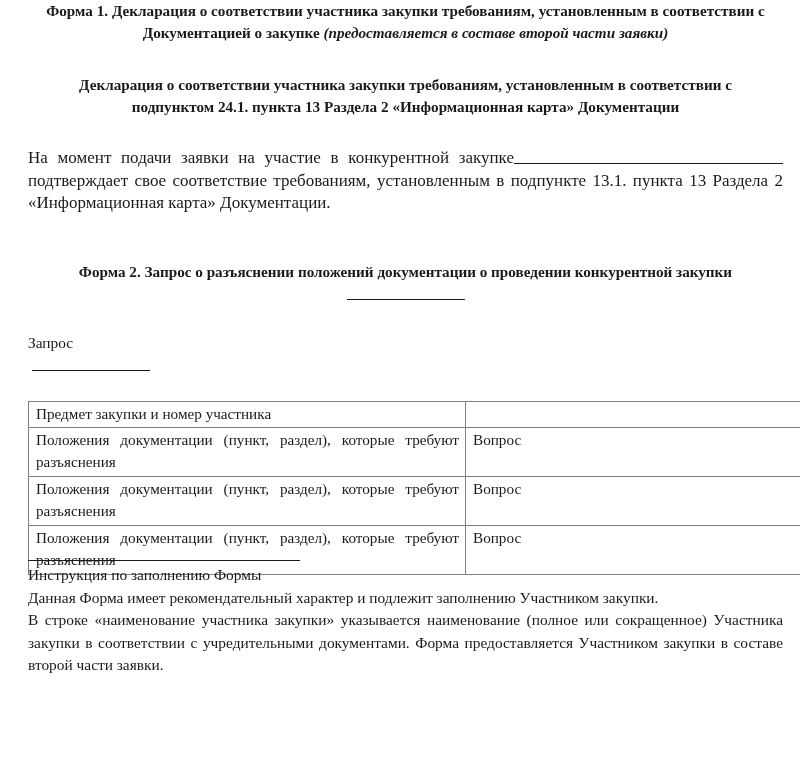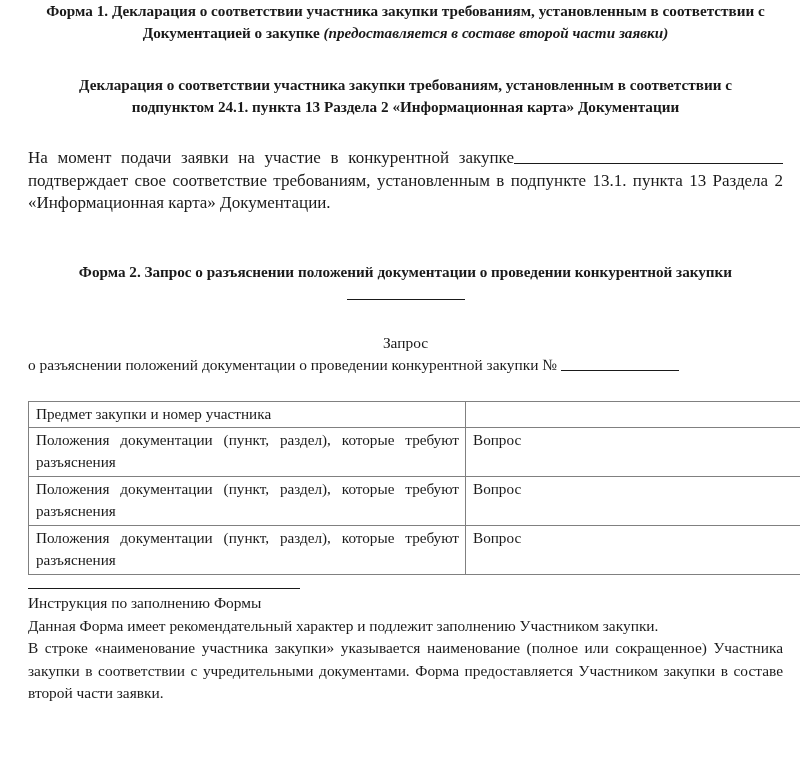--- a/index.html
+++ b/index.html
@@ -80,21 +80,21 @@
     margin-bottom: -0.08em;
   }
 
   .simple-line {
     font-size: 15.4px;
     line-height: 22.5px;
     margin: 0;
     text-align: left;
   }
   #line-outgoing { padding-top: 46px; }
-  #line-request-label { padding-top: 27px; text-align: center; }
+  #line-request-label { padding-top: 27px; }
   #line-request-subject { padding-top: 0; }
 
   
   .form-table {
     margin-top: 24px;
     border-collapse: collapse;
     width: 755px;
     table-layout: fixed;
     font-size: 15.2px;
     line-height: 21.5px;
@@ -117,21 +117,21 @@
   }
   .form-table tr.row-item td {
     height: 44px;
   }
 
   
   .footnote-block {
     position: absolute;
     left: 28px;
     right: 17px;
-    top: 588px;
+    top: 560px;
   }
   .footnote-rule {
     width: 272px;
     height: 0;
     border-top: 1.4px solid #1a1a1a;
     margin: 0 0 3px 0;
   }
   .footnote-line {
     font-size: 15.4px;
     line-height: 22.5px;
@@ -156,21 +156,21 @@
 
   <h2 class="doc-title" id="heading-declaration">Декларация о соответствии участника закупки требованиям, установленным в соответствии с подпунктом 24.1. пункта 13 Раздела 2 «Информационная карта» Документации</h2>
 
   <p class="para" id="para-declaration"><span>На момент подачи заявки на участие в конкурентной закупке</span><span class="fill-line"></span> <span>подтверждает свое соответствие требованиям, установленным в подпункте 13.1. пункта 13 Раздела 2 «Информационная карта» Документации.</span></p>
 
   <h2 class="doc-title" id="heading-form2"><span>Форма 2. Запрос о разъяснении положений документации о проведении конкурентной закупки</span><span class="blank blank-heading2"></span></h2>
 
 
   <p class="simple-line" id="line-request-label">Запрос</p>
 
-  <p class="simple-line" id="line-request-subject"><span>о разъяснении положений документации о проведении конкурентной закупки №</span><span class="blank blank-request"></span></p>
+  <p class="simple-line" id="line-request-subject"><span class="blank blank-request"></span></p>
 
   <table class="form-table">
     <tbody>
       <tr class="row-header">
         <td class="col-left">Предмет закупки и номер участника</td>
         <td class="col-right cell-answer"></td>
       </tr>
       <tr class="row-item">
         <td class="col-left">Положения документации (пункт, раздел), которые требуют разъяснения</td>
         <td class="col-right cell-answer">Вопрос</td>

